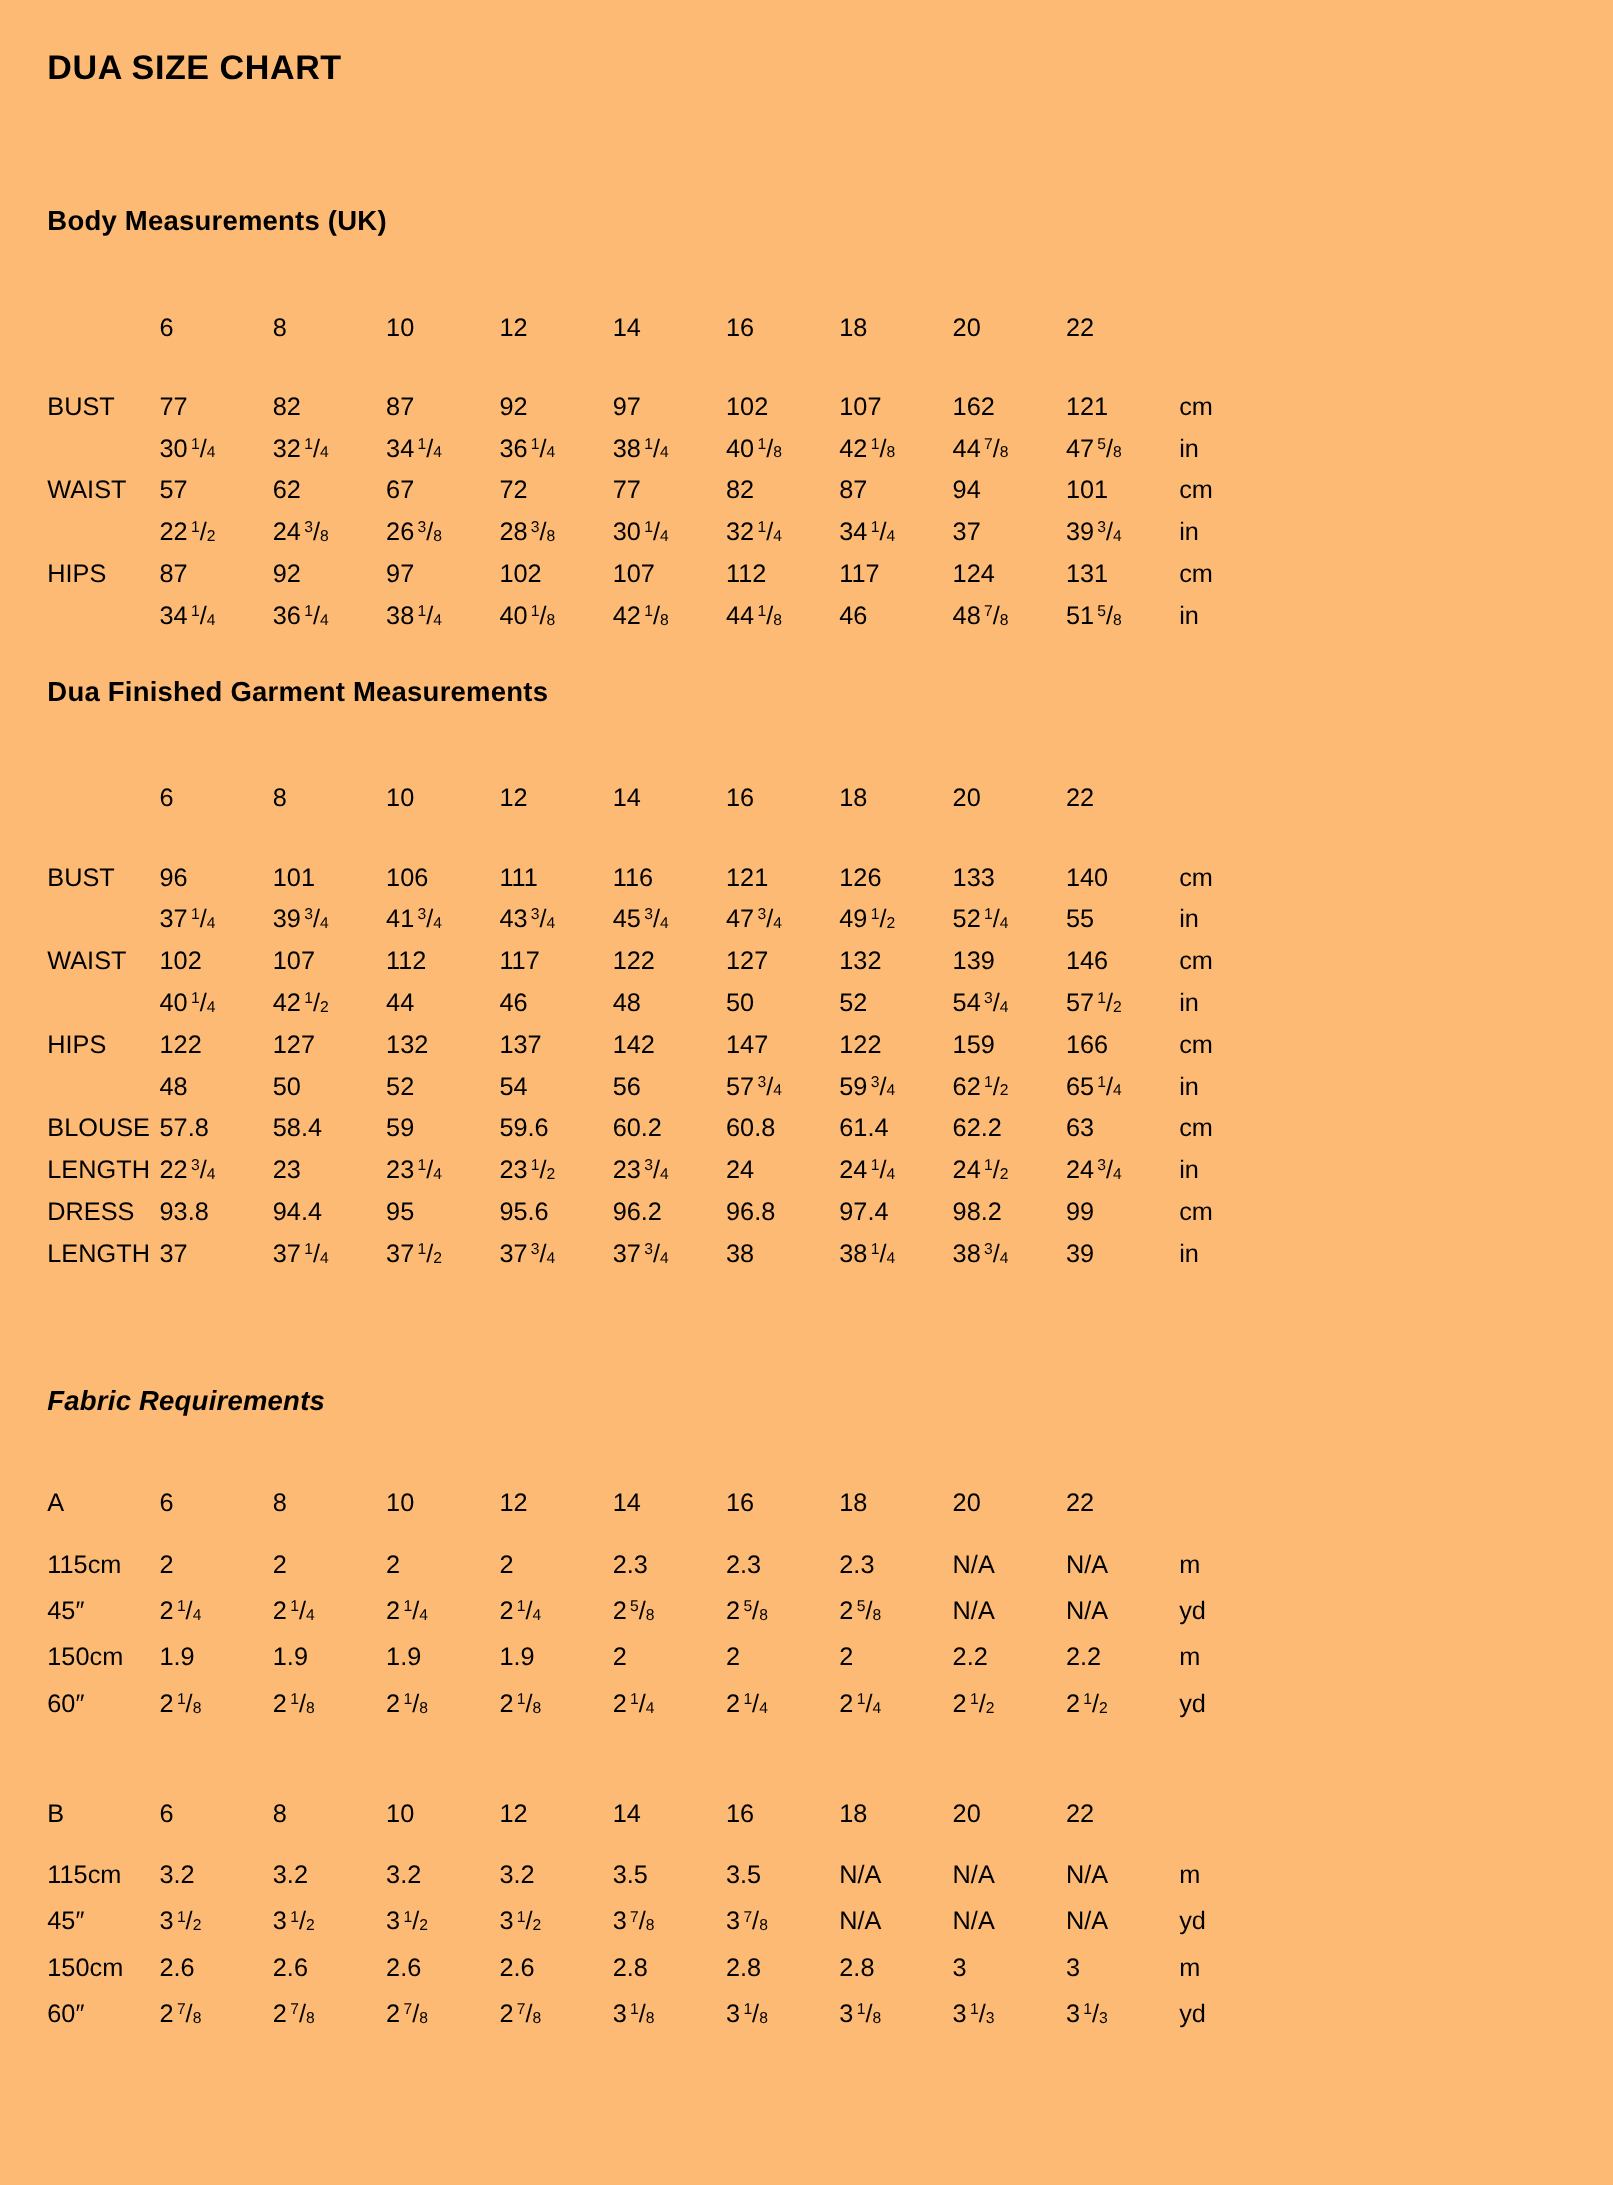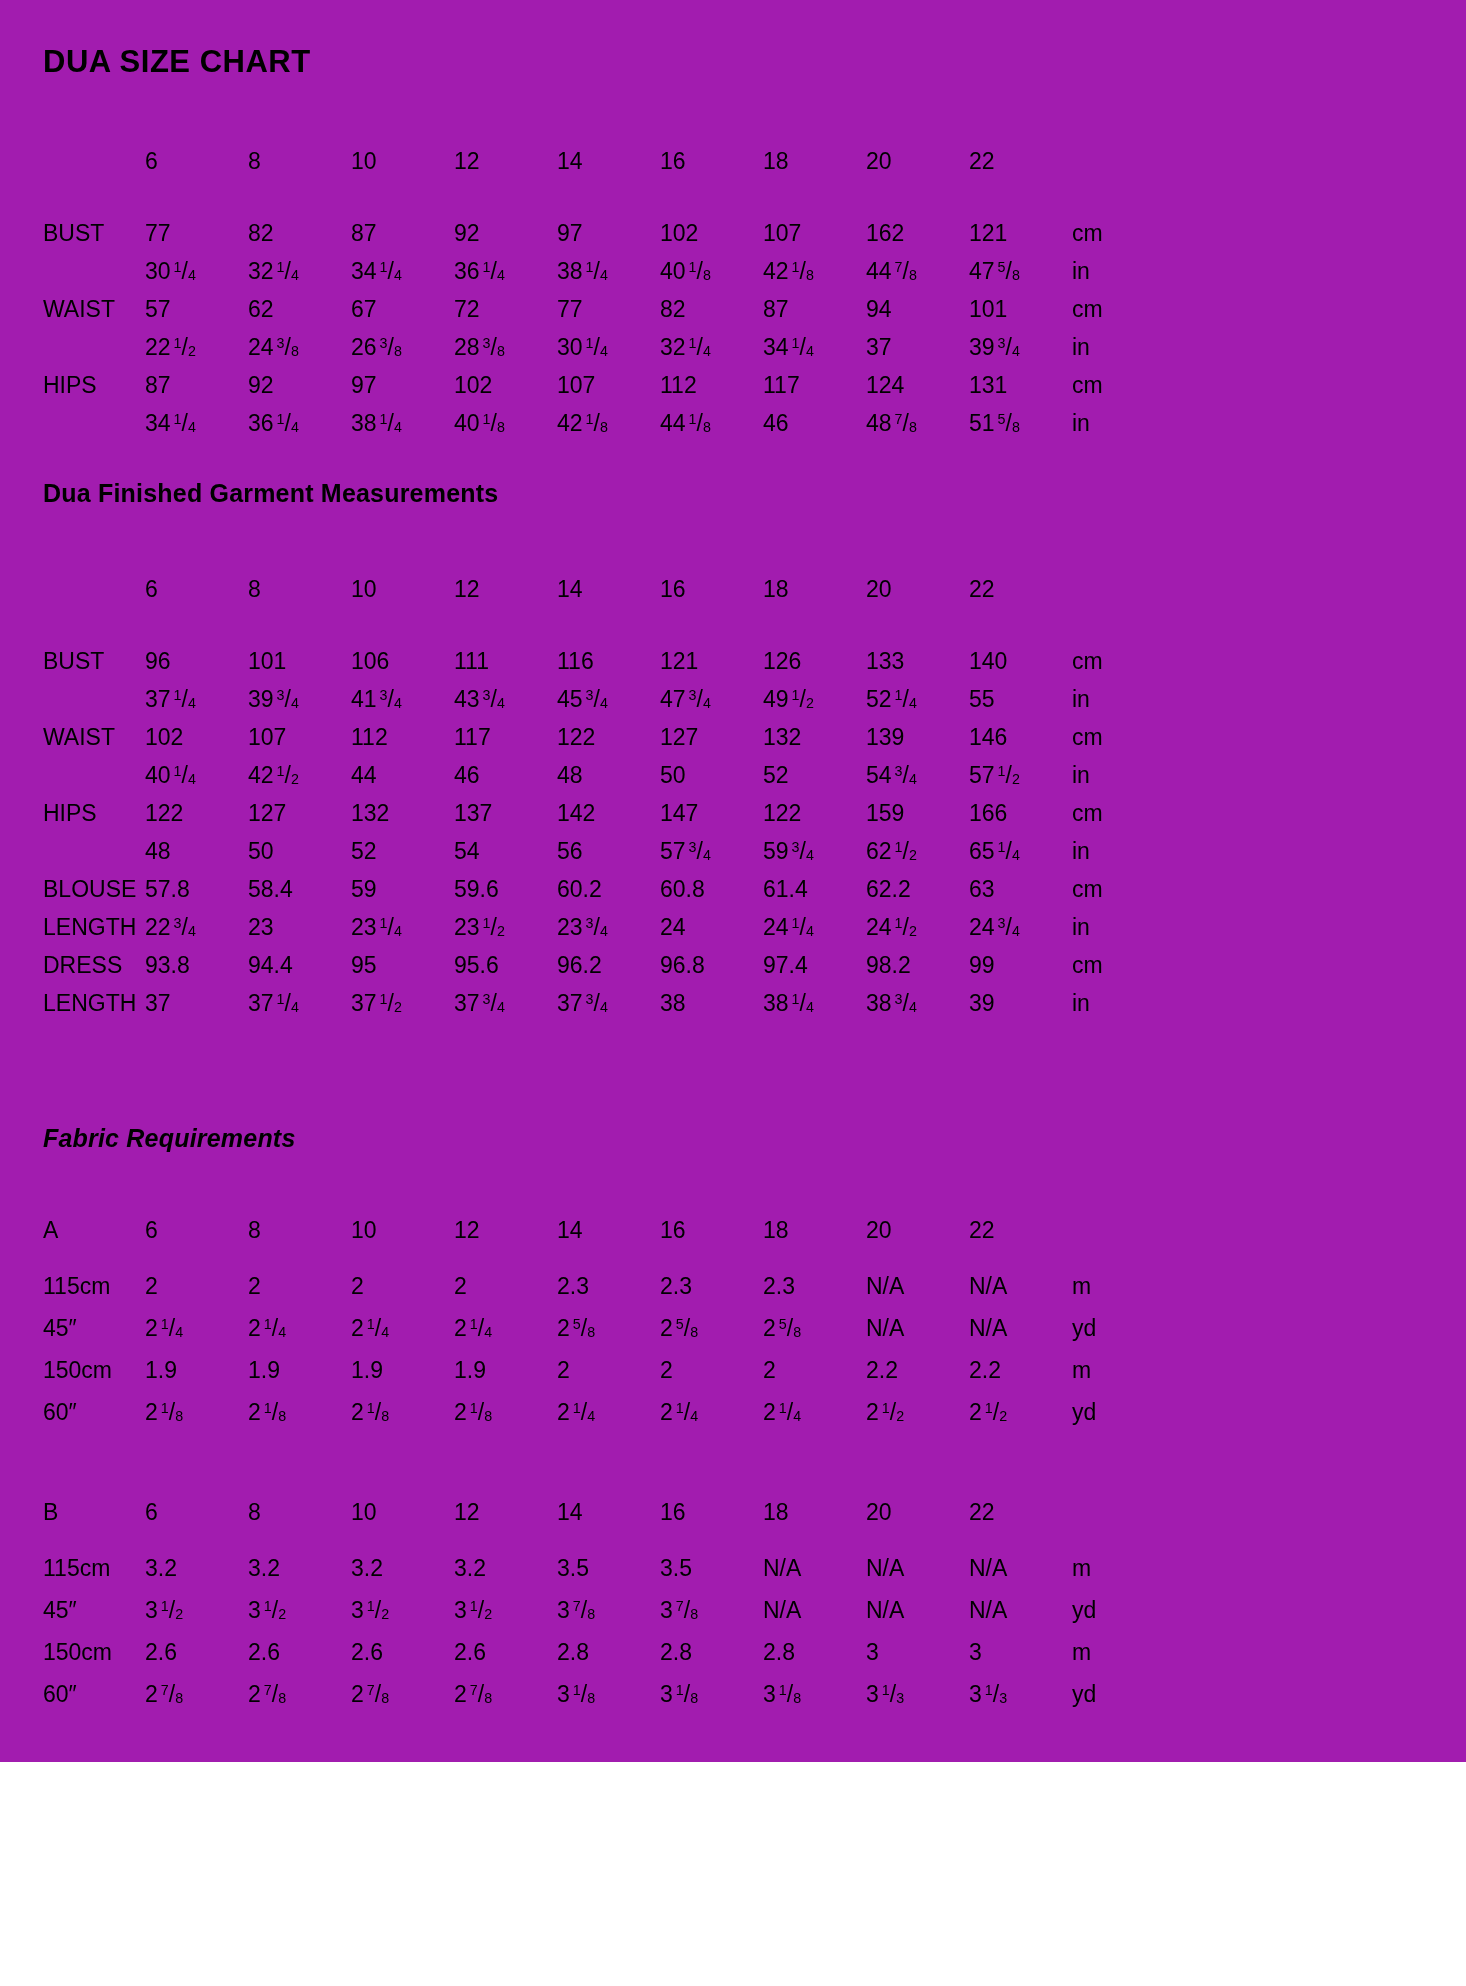--- a/index.html
+++ b/index.html
@@ -1,17 +1,17 @@
 <!DOCTYPE html>
 <html><head>
 <meta charset="utf-8">
 <style>
   html,body{margin:0;padding:0;background:#ffffff;color:#000000;}
   body{font-family:"Liberation Sans","DejaVu Sans",sans-serif;}
-  .page{width:1466px;height:1762px;box-sizing:border-box;padding:44px 30px 0 43px;background:#a21caf;overflow:hidden;}
+  .page{width:1466px;height:1986px;box-sizing:border-box;padding:44px 30px 0 43px;background:#fdba74;overflow:hidden;}
 
   h1.title{margin:0;font-size:31px;line-height:36px;font-weight:700;letter-spacing:0.5px;}
   h2.heading{margin:0;font-size:25px;line-height:30px;font-weight:700;letter-spacing:0.2px;}
 
   section.sec1 h2{margin-top:106px;}
   section.sec2 h2{margin-top:36px;}
   section.sec3 h2{margin-top:101px;font-style:italic;}
 
   .table{font-size:23px;}
   .table{margin-top:66px;}
@@ -33,20 +33,21 @@
   .frac sub{vertical-align:-0.06em;}
 </style>
 </head>
 <body>
 
 <div class="page">
 
   <h1 class="title">DUA SIZE CHART</h1>
 
   <section class="sec1">
+    <h2 class="heading">Body Measurements (UK)</h2>
     <div class="table">
         <div class="trow thead">
           <div class="lbl"></div>
           <div class="val">6</div>
           <div class="val">8</div>
           <div class="val">10</div>
           <div class="val">12</div>
           <div class="val">14</div>
           <div class="val">16</div>
           <div class="val">18</div>

